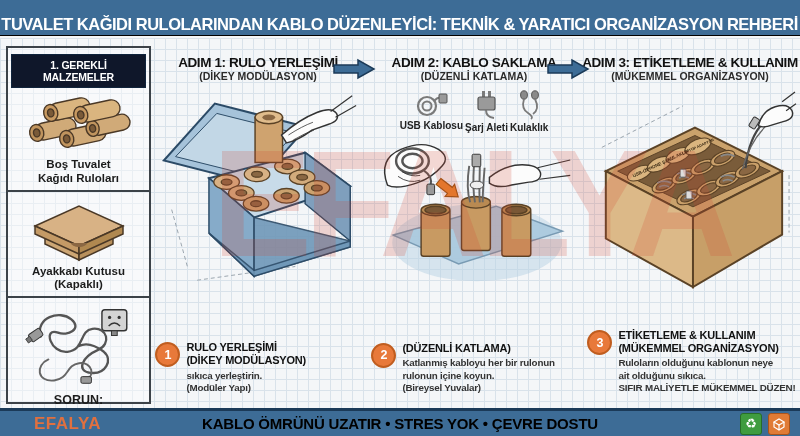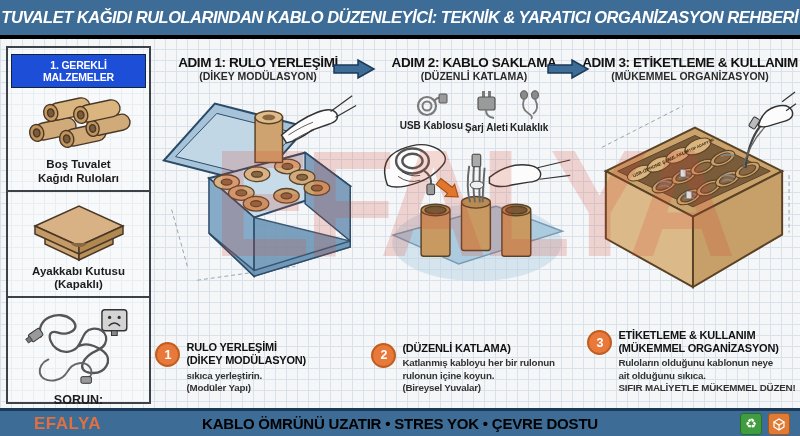--- a/index.html
+++ b/index.html
@@ -2,38 +2,38 @@
 <html><head>
 <meta charset="utf-8">
 <style>
   html,body{margin:0;padding:0;}
   .page{position:relative;width:800px;height:436px;overflow:hidden;background:#f5f6f7;
         font-family:"Liberation Sans",sans-serif;-webkit-font-smoothing:antialiased;}
   .grid-bg{position:absolute;left:0;right:0;top:38px;bottom:28px;background-color:#f4f6f8;
     background-image:linear-gradient(#d9e2ea 1px,transparent 1px),
                      linear-gradient(90deg,#d9e2ea 1px,transparent 1px);
     background-size:11px 11px;z-index:0;}
-  .hdr{position:absolute;top:0;left:0;right:0;height:35px;background:#3d6c96;border-bottom:4px solid #000000;
-       display:flex;align-items:center;justify-content:center;z-index:4;font-style:italic;}
+  .hdr{position:absolute;top:0;left:0;right:0;height:35px;background:#3d6c96;border-bottom:1px solid #000000;
+       display:flex;align-items:flex-end;justify-content:center;z-index:4;}
   .hdr span{color:#fff;font-weight:bold;font-size:17px;letter-spacing:-0.5px;white-space:nowrap;transform:scaleX(.97);}
   .ftr{position:absolute;bottom:0;left:0;right:0;height:25px;background:#3d6c96;border-top:3px solid #1b3a58;
        display:flex;align-items:center;z-index:4;}
   .brand{color:#e0703f;font-weight:bold;font-size:17px;letter-spacing:.5px;margin-left:34px;}
   .tagline{position:absolute;left:0;right:0;text-align:center;color:#000000;font-weight:bold;font-size:15px;letter-spacing:-0.2px;}
   .ftr-icons{margin-left:auto;margin-right:10px;display:flex;gap:6px;z-index:1;}
   .ficon{width:20px;height:20px;border-radius:3px;display:flex;align-items:center;justify-content:center;}
   .ficon.green{background:#3f9c3f;border:1px solid #276e27;color:#fff;font-size:13px;line-height:1;}
   .ficon.orange{background:#e07b35;border:1px solid #a8541c;}
 
   .sidebar{position:absolute;left:6px;top:46px;width:141px;height:354px;border:2px solid #3c4248;
            background:rgba(252,253,255,.45);display:flex;flex-direction:column;z-index:2;}
   .sb-sec{flex:1;display:flex;flex-direction:column;align-items:center;justify-content:flex-start;
           border-bottom:2px solid #3c4248;padding:4px 3px;}
   .sb-sec:last-child{border-bottom:none;}
-  .sb-head{background:#1d4ed8;border:1px solid #10243c;color:#fff;font-weight:bold;font-size:10.5px;
+  .sb-head{background:#0f172a;border:1px solid #10243c;color:#fff;font-weight:bold;font-size:10.5px;
            letter-spacing:-0.2px;padding:4px 5px;text-align:center;margin:2px 0 3px 0;align-self:stretch;}
   .sb-label{font-weight:bold;font-size:11.5px;color:#1c1c1c;text-align:center;line-height:1.2;margin-top:3px;}
   .sb-label .t{display:block;}
 
   .steps{position:absolute;left:150px;top:46px;width:648px;height:356px;display:flex;z-index:2;}
   .col{flex:1;display:flex;flex-direction:column;align-items:center;position:relative;}
   .step-head{text-align:center;margin-top:10px;line-height:1.1;}
   .step-title{font-weight:bold;font-size:13.5px;letter-spacing:-0.4px;color:#111;white-space:nowrap;}
   .step-sub{font-weight:bold;font-size:10.5px;color:#2a2a2a;white-space:nowrap;}
   .illus{margin-top:2px;}

